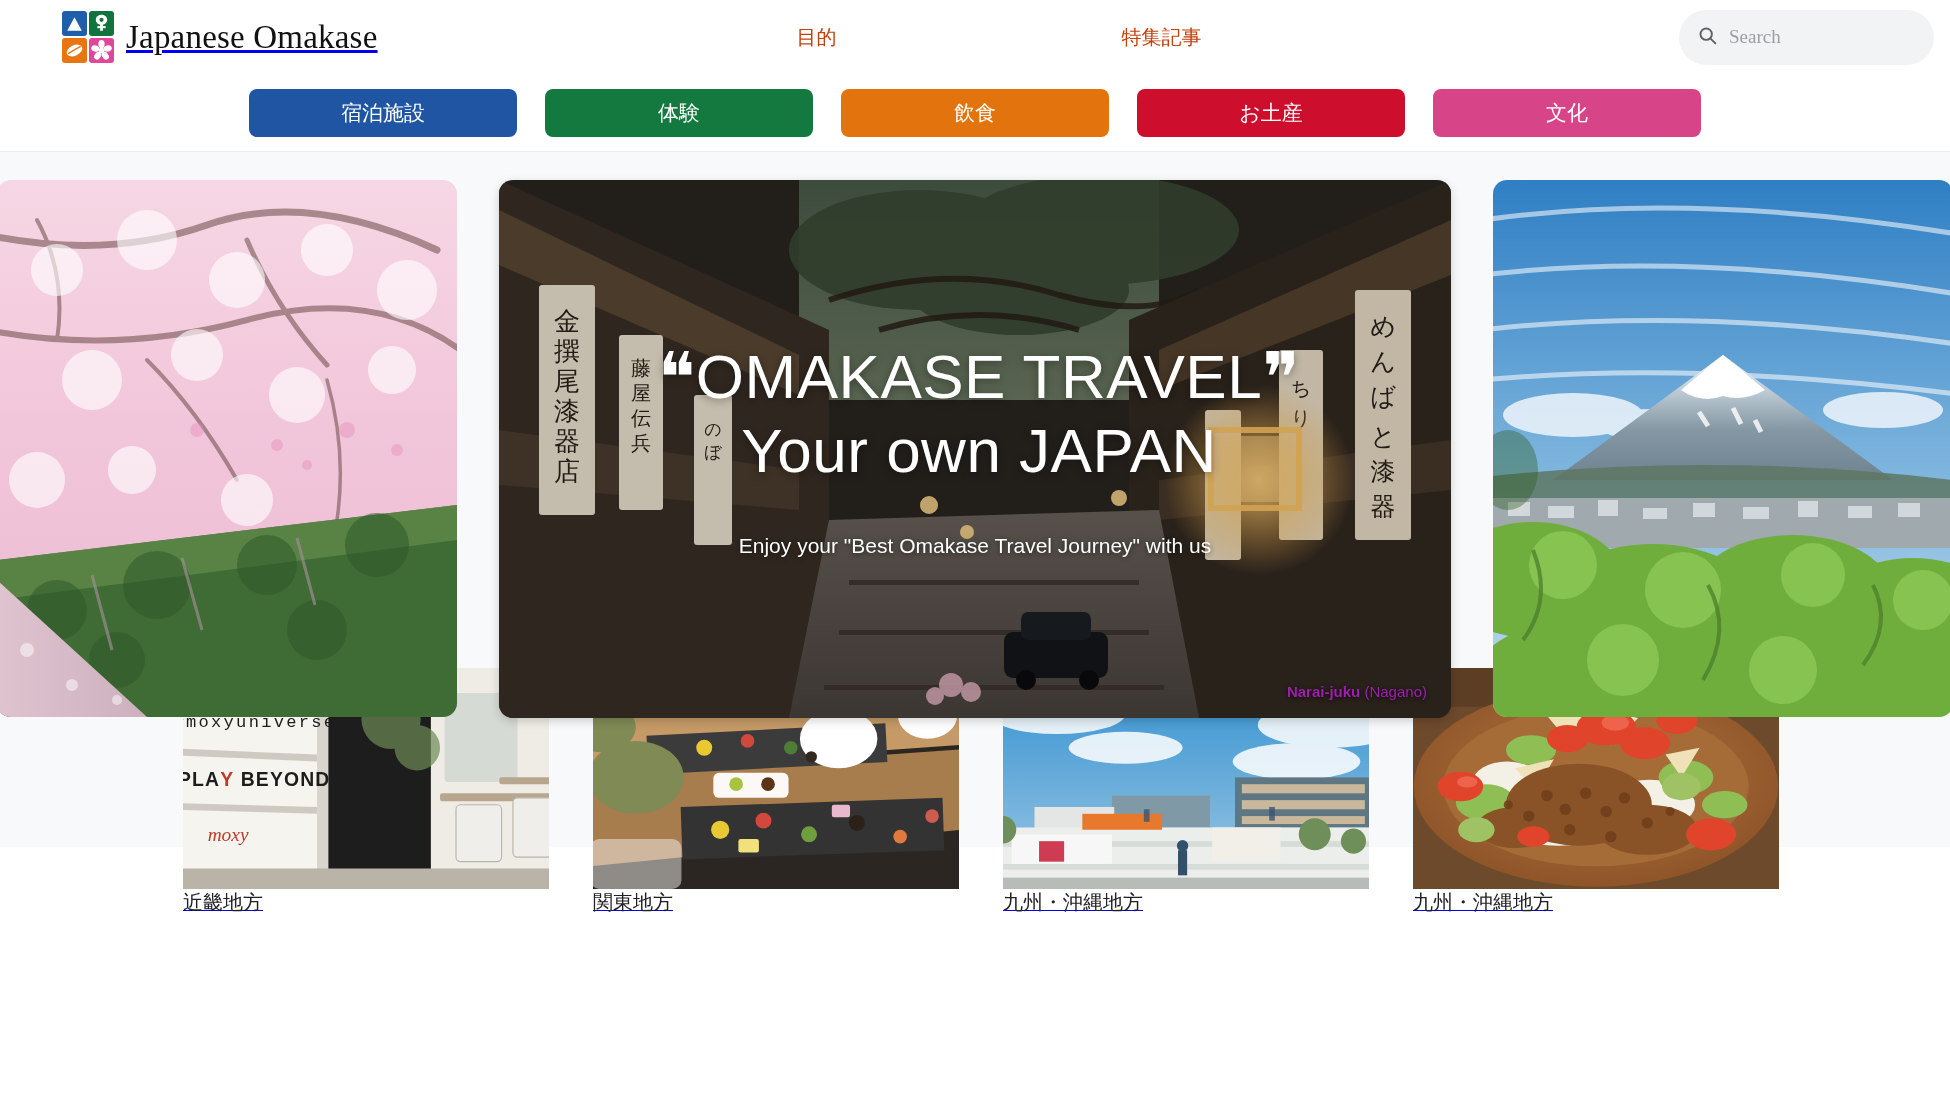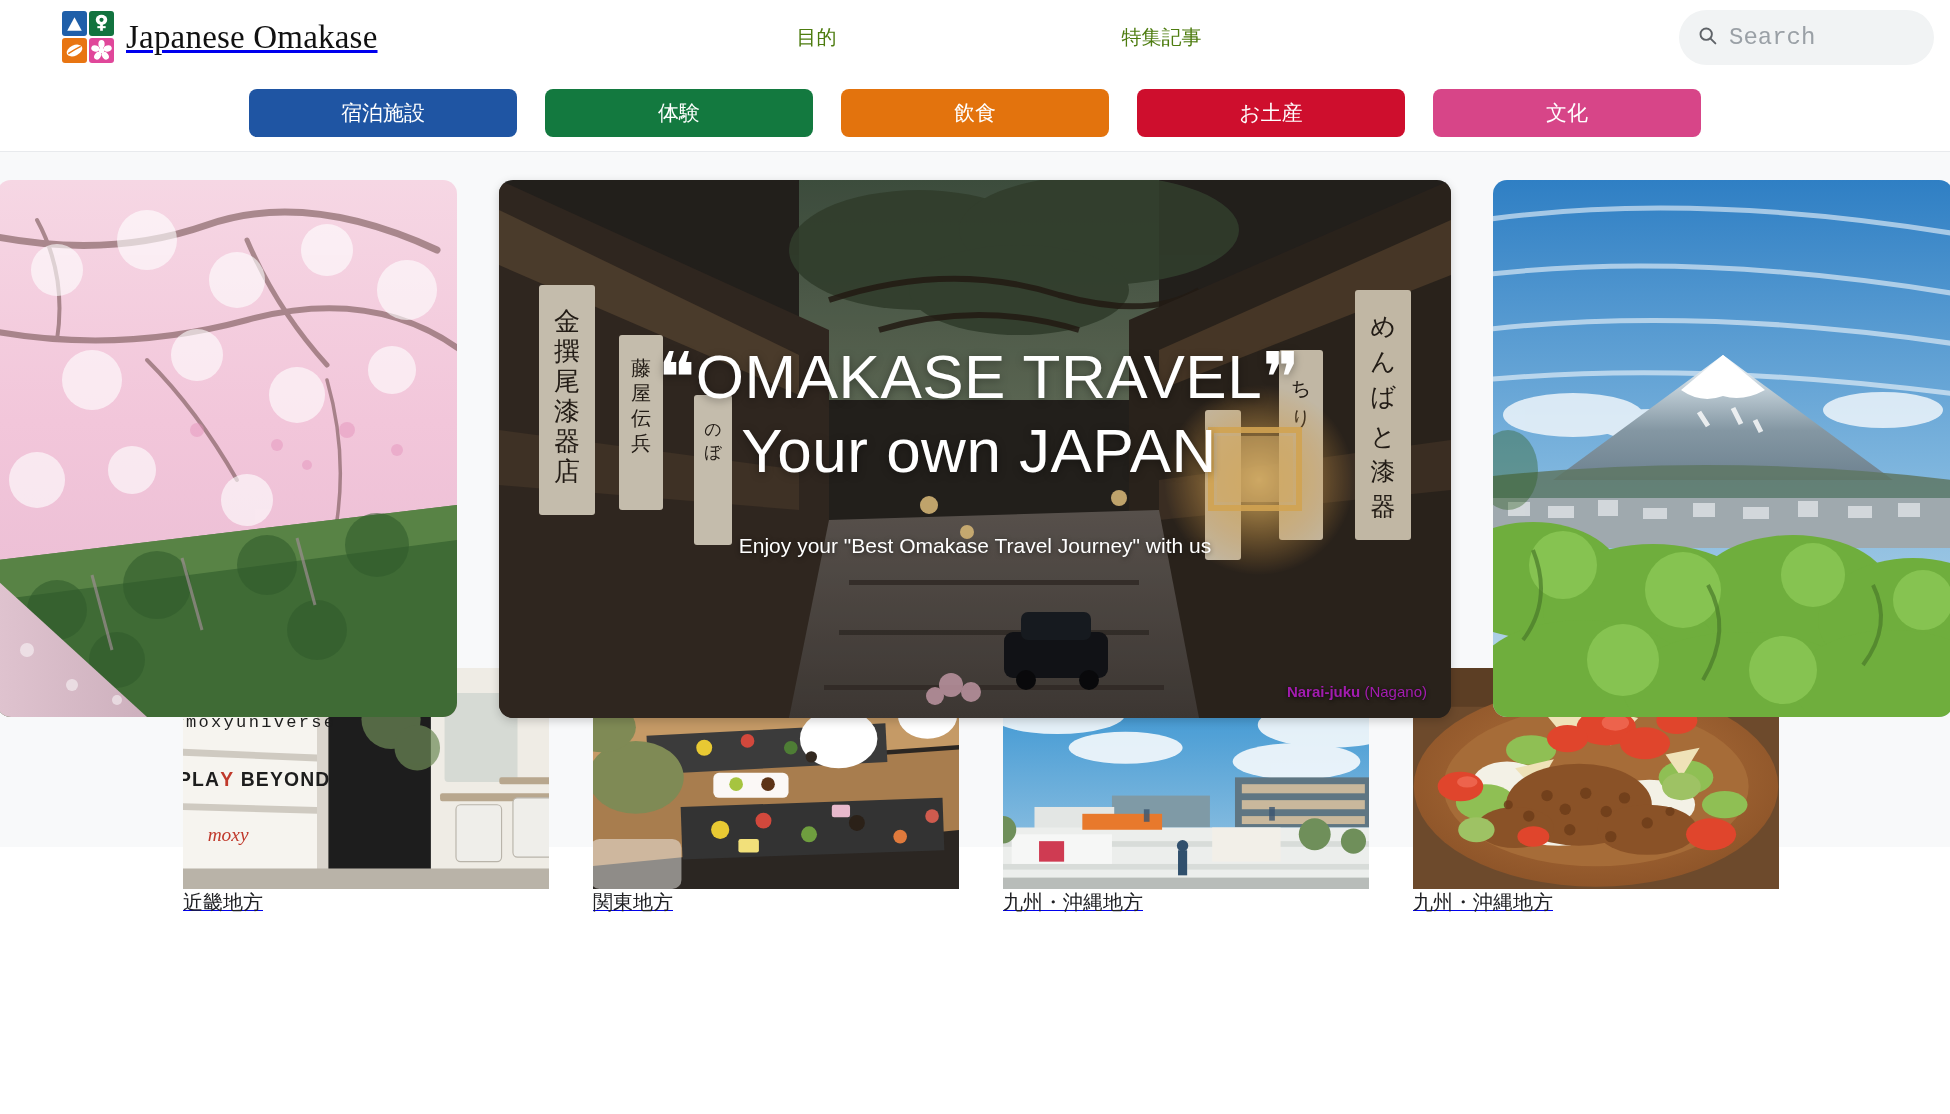--- a/index.html
+++ b/index.html
@@ -51,21 +51,21 @@
     position: absolute;
     left: 0; right: 0;
     display: flex;
     justify-content: center;
     gap: 0;
     pointer-events: none;
   }
   .nav-link {
     pointer-events: auto;
     font-size: 20px;
-    color: #4d7c0f;
+    color: #c2410c;
     text-decoration: none;
     white-space: nowrap;
   }
   .nav-link:nth-child(1) { margin-right: 285px; }
 
   .header-right {
     position: absolute;
     right: 16px;
     display: flex;
     align-items: center;
@@ -75,21 +75,21 @@
     width: 255px; height: 55px;
     background: #f1f3f4;
     border-radius: 28px;
     display: flex;
     align-items: center;
     padding: 0 18px;
     gap: 11px;
   }
   .search-box input {
     border: none; outline: none; background: transparent;
-    font-family: Liberation Mono, monospace; font-size: 24px; color: #4d7c0f;
+    font-family: Liberation Serif, serif; font-size: 19px; color: #4d7c0f;
     width: 100%;
   }
   .search-box input::placeholder { color: #9aa0a6; }
 
   .lang-box {
     width: 195px; height: 56px;
     background: #f1f3f4;
     border-radius: 28px;
     display: flex;
     align-items: center;

